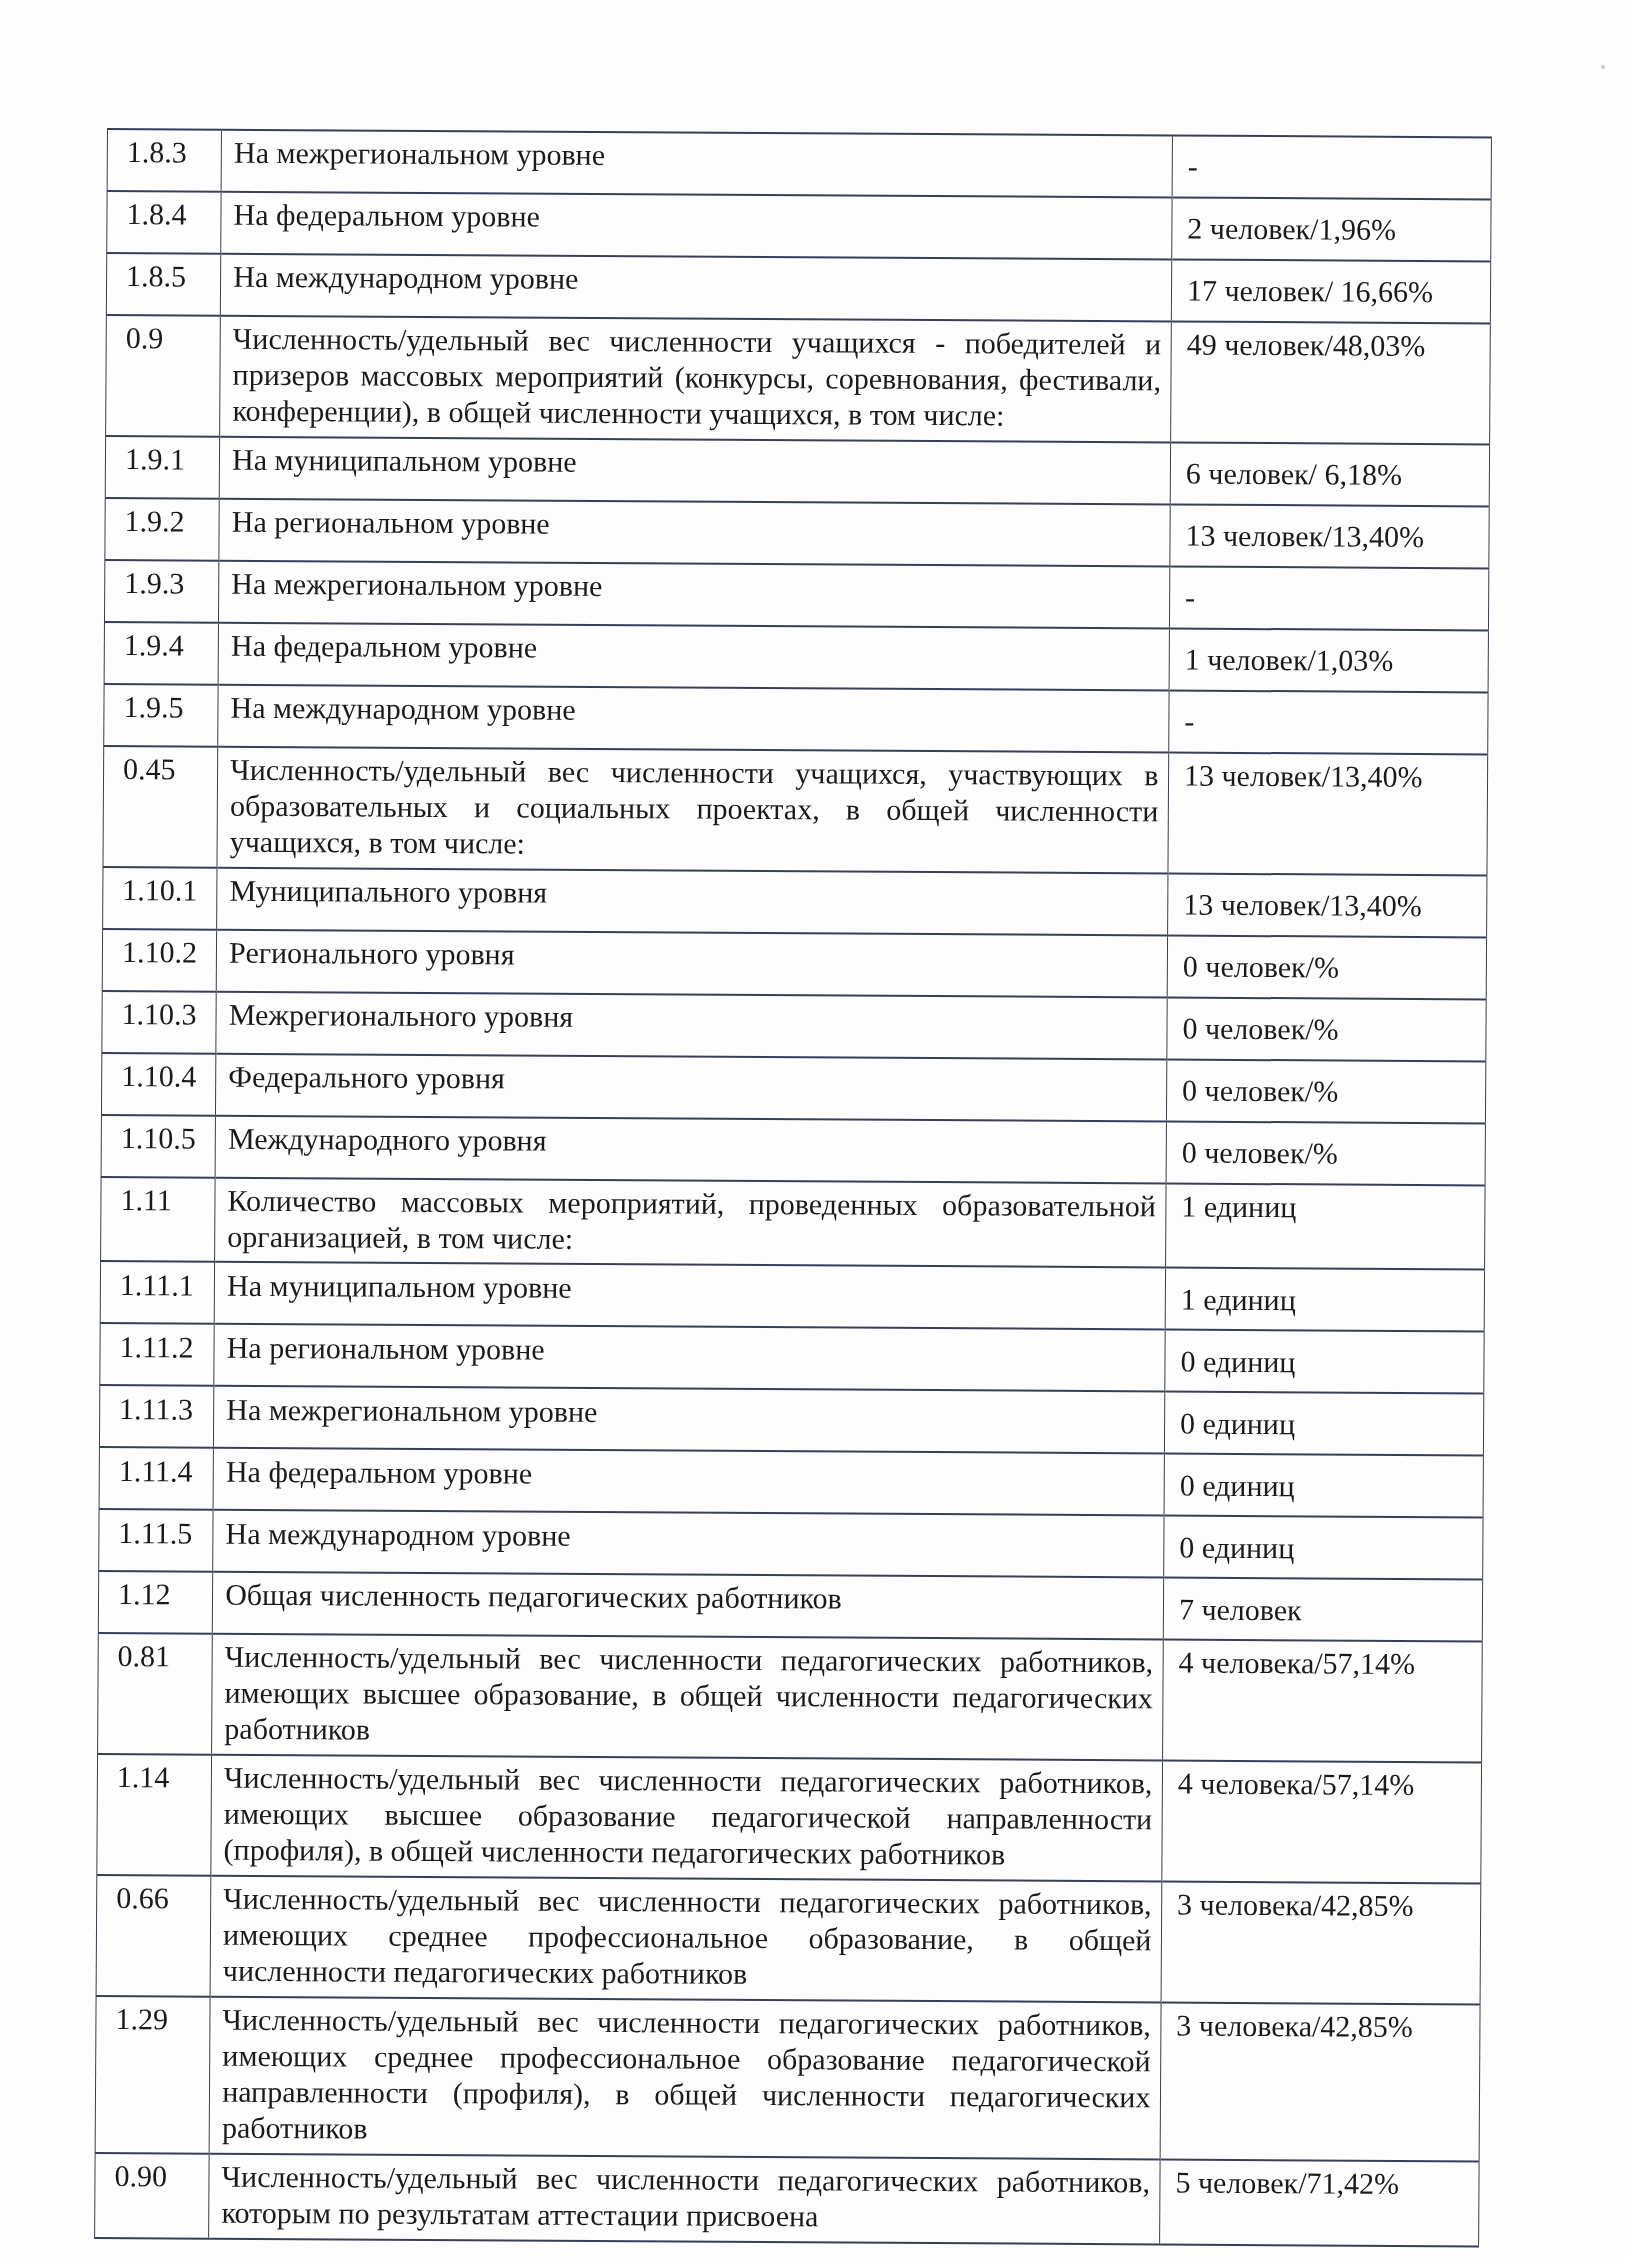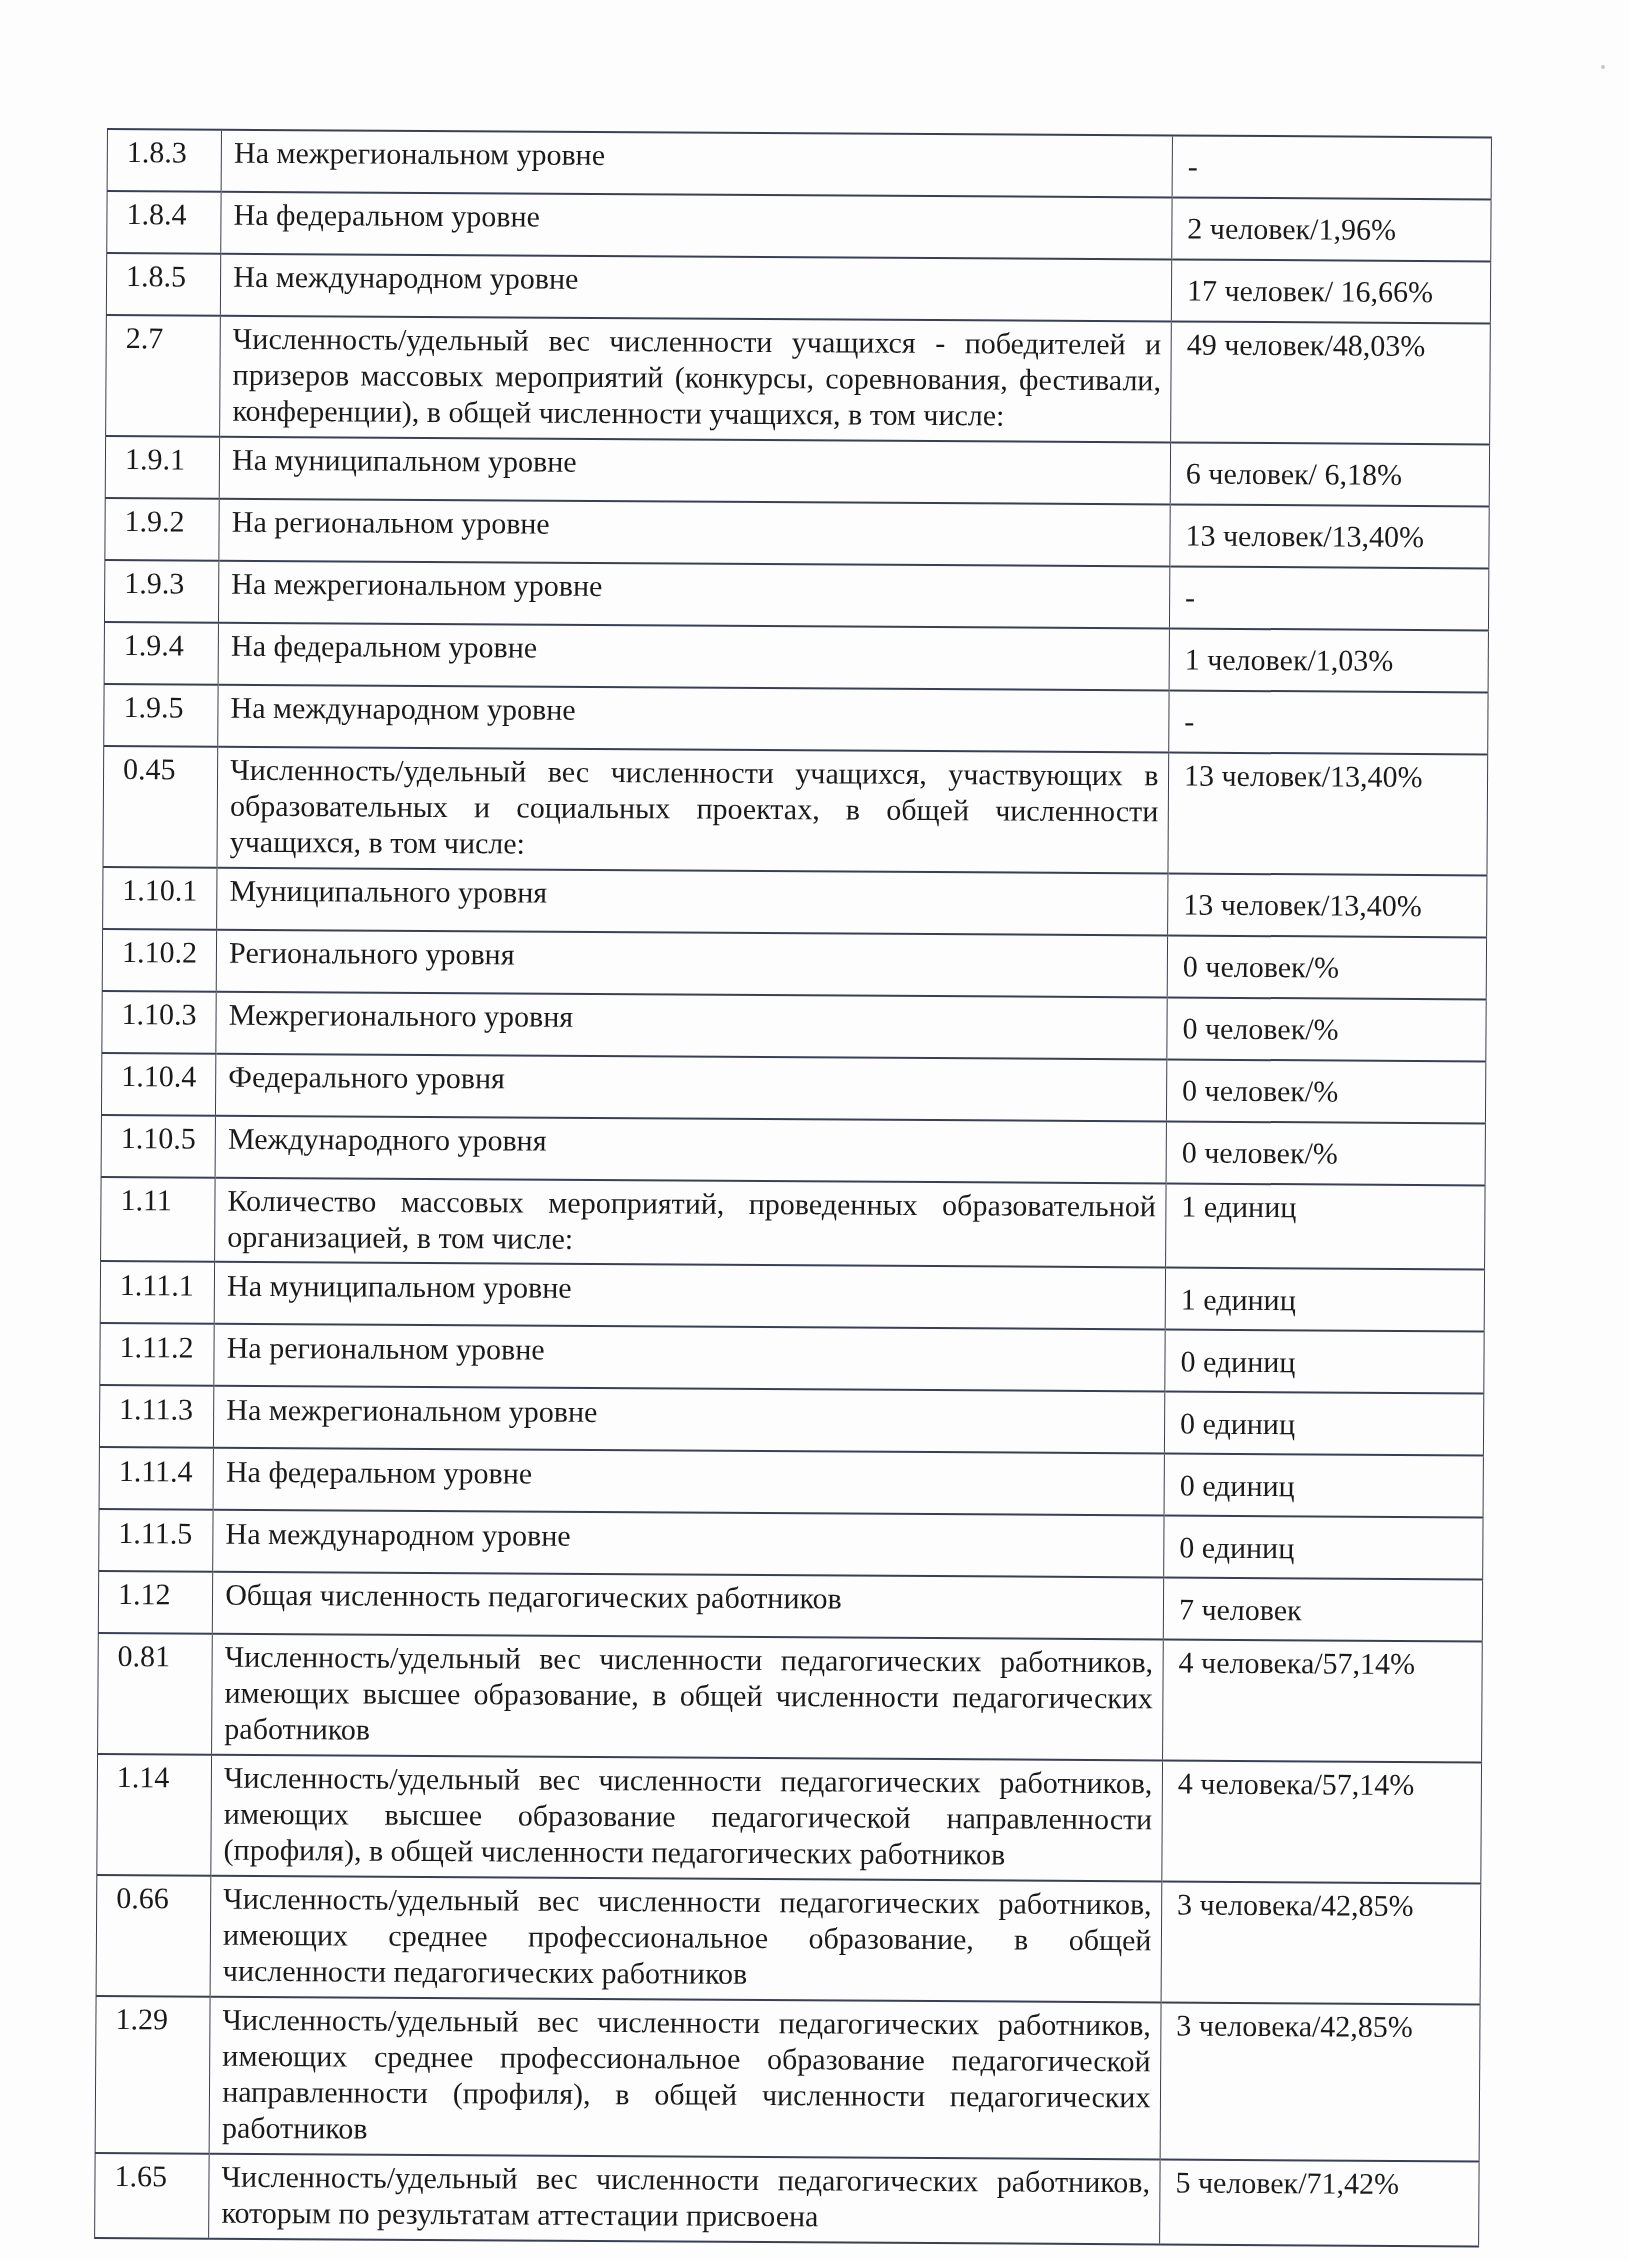--- a/index.html
+++ b/index.html
@@ -86,21 +86,21 @@
         <td class="num">1.8.4</td>
         <td class="desc">На федеральном уровне</td>
         <td class="val">2 человек/1,96%</td>
       </tr>
       <tr class="single">
         <td class="num">1.8.5</td>
         <td class="desc">На международном уровне</td>
         <td class="val">17 человек/ 16,66%</td>
       </tr>
       <tr>
-        <td class="num">2.7</td>
+        <td class="num">0.9</td>
         <td class="desc">Численность/удельный вес численности учащихся - победителей и призеров массовых мероприятий (конкурсы, соревнования, фестивали, конференции), в общей численности учащихся, в том числе:</td>
         <td class="val">49 человек/48,03%</td>
       </tr>
       <tr class="single">
         <td class="num">1.9.1</td>
         <td class="desc">На муниципальном уровне</td>
         <td class="val">6 человек/ 6,18%</td>
       </tr>
       <tr class="single">
         <td class="num">1.9.2</td>
@@ -201,20 +201,20 @@
         <td class="num">0.66</td>
         <td class="desc">Численность/удельный вес численности педагогических работников, имеющих среднее профессиональное образование, в общей численности педагогических работников</td>
         <td class="val">3 человека/42,85%</td>
       </tr>
       <tr>
         <td class="num">1.29</td>
         <td class="desc">Численность/удельный вес численности педагогических работников, имеющих среднее профессиональное образование педагогической направленности (профиля), в общей численности педагогических работников</td>
         <td class="val">3 человека/42,85%</td>
       </tr>
       <tr>
-        <td class="num">1.65</td>
+        <td class="num">0.90</td>
         <td class="desc">Численность/удельный вес численности педагогических работников, которым по результатам аттестации присвоена</td>
         <td class="val">5 человек/71,42%</td>
       </tr>
     </tbody>
   </table>
 </div>
 
 
 </body></html>

